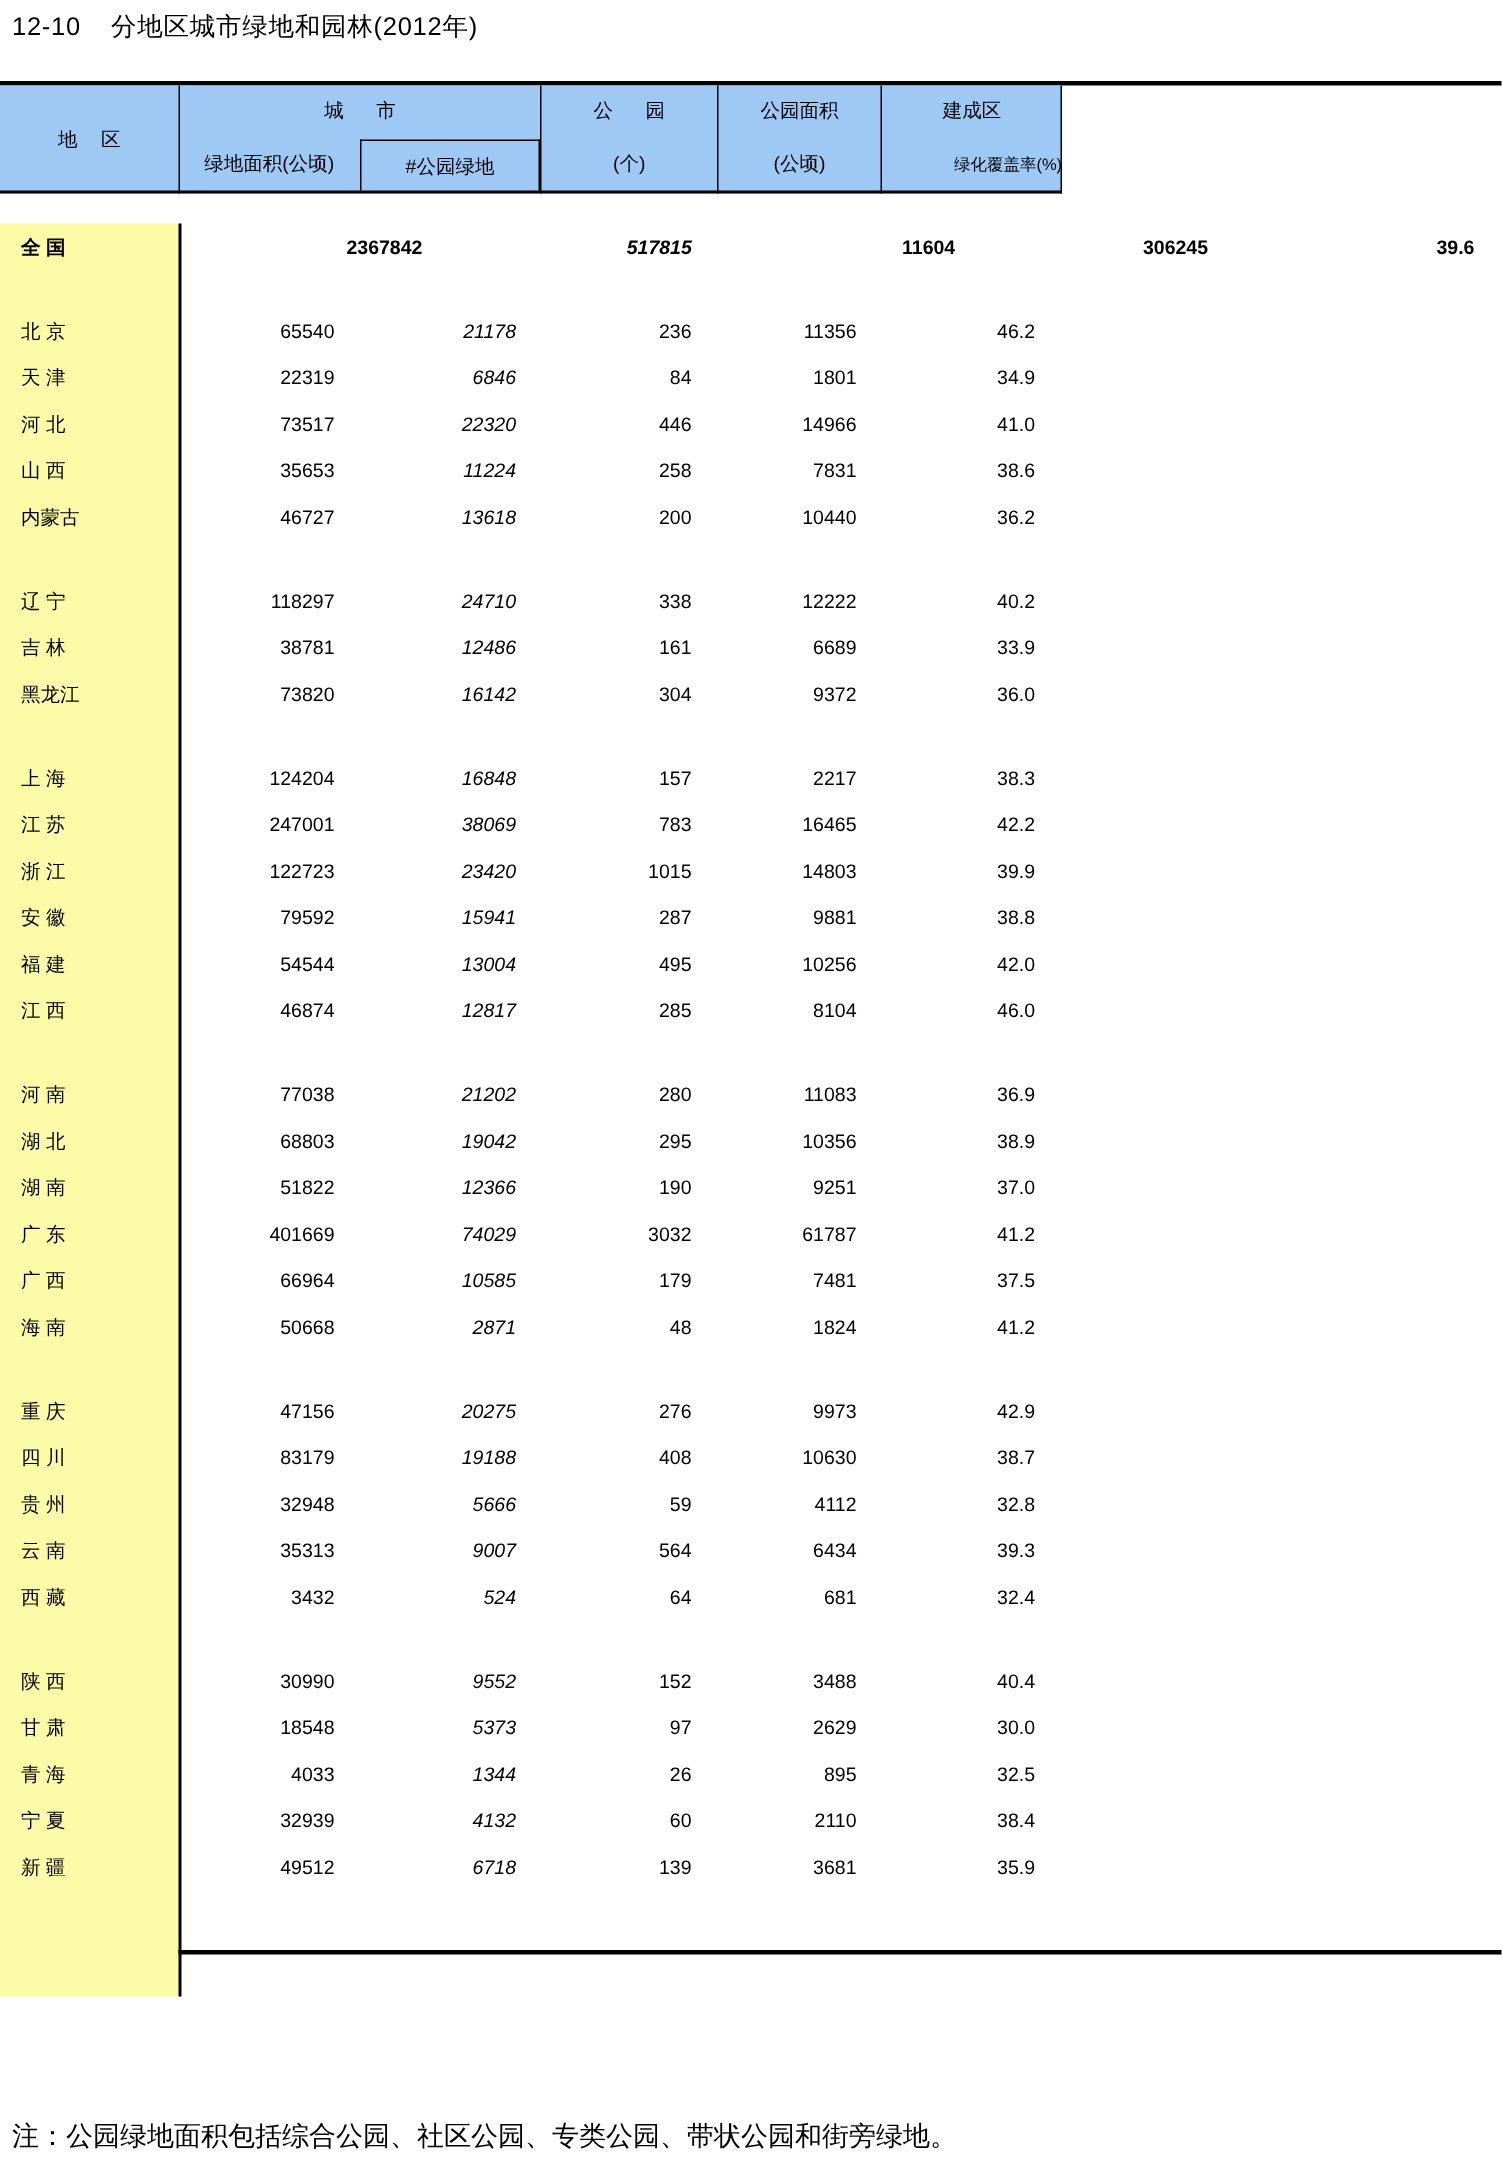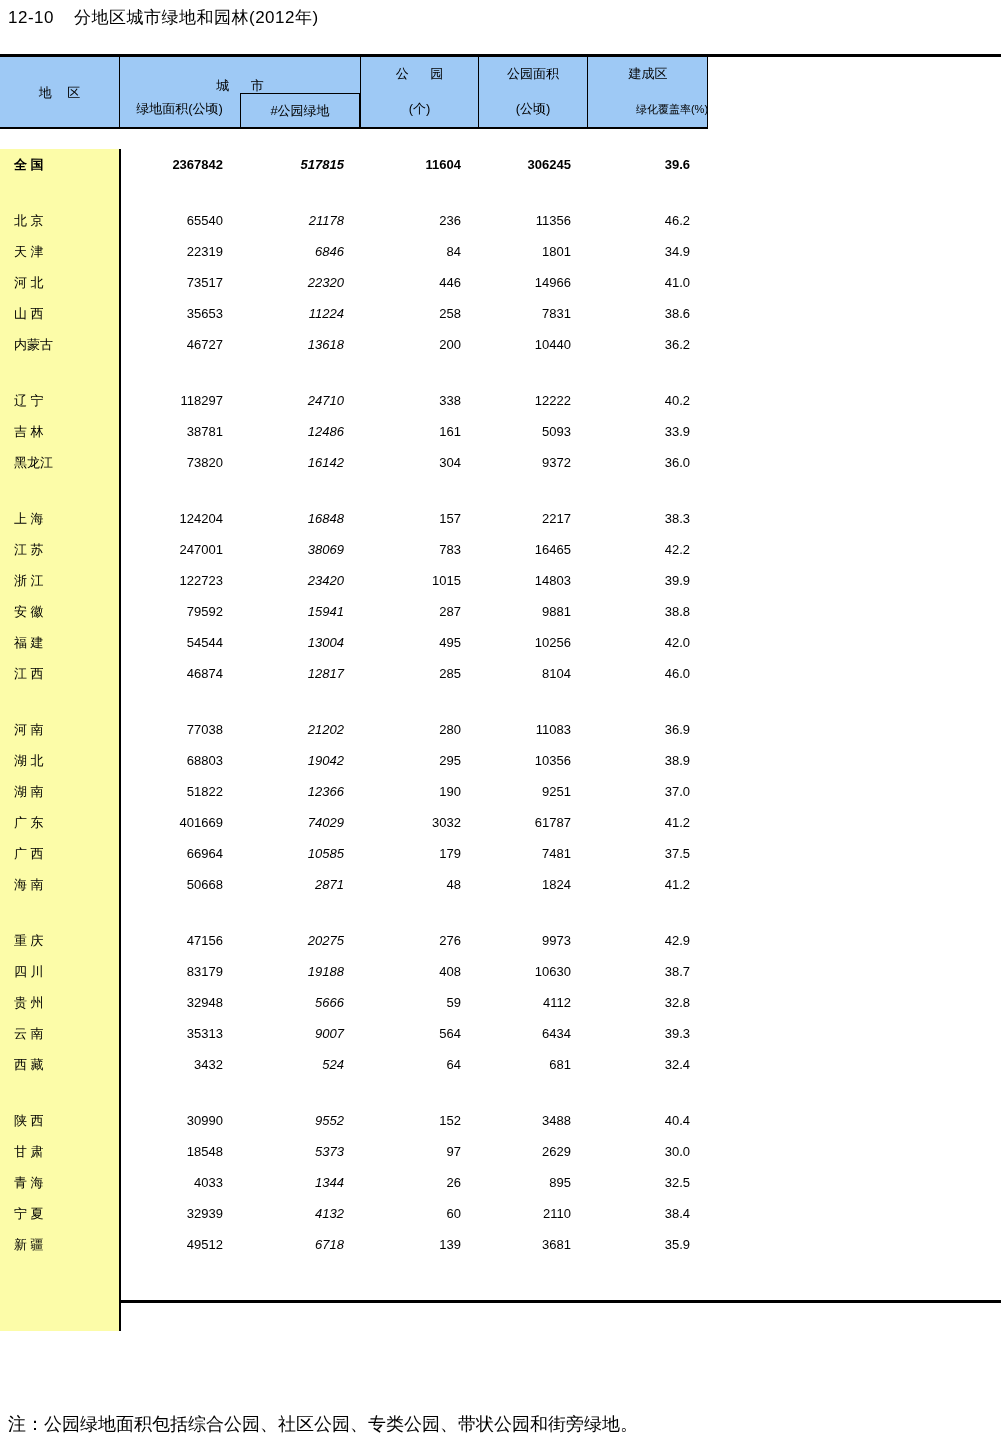--- a/index.html
+++ b/index.html
@@ -70,21 +70,21 @@
     background: #000000;
   }
   .hdr-region {
     left: 0; top: 0; width: 119px; height: 72px;
     display: flex; align-items: center; justify-content: center;
   }
   .sp2 { letter-spacing: 9px; text-indent: 9px; }
   .sp1 { letter-spacing: 6px; text-indent: 6px; }
 
   .hdr-city-top {
-    left: 120px; top: 16px; width: 240px; height: 26px;
+    left: 120px; top: 4px; width: 240px; height: 26px;
     display: flex; align-items: center; justify-content: center; text-align: center;
   }
   .hdr-city-sub1 {
     left: 120px; top: 38px; width: 119px; height: 28px;
     display: flex; align-items: center; justify-content: center;
   }
   .hdr-city-sub2 {
     left: 240px; top: 36px; width: 120px; height: 34px;
     display: flex; align-items: center; justify-content: center;
     border: 1px solid #000000;
@@ -140,21 +140,21 @@
     position: relative;
     z-index: 2;
   }
   .row {
     position: relative;
     height: 31px;
     display: flex;
     align-items: center;
   }
   .row.spacer-before { margin-top: 25px; }
-  .row.total { font-weight: bold; }
+  .row.total { font-weight: bold; justify-content: space-between; }
   .row.total-gap { margin-top: 20px; }
 
   .c-region {
     width: 119px;
     box-sizing: border-box;
     padding-left: 14px;
     font-size: 13px;
     white-space: nowrap;
   }
   .c-num {
@@ -293,21 +293,21 @@
           <div class="c-num c2">24710</div>
           <div class="c-num c3">338</div>
           <div class="c-num c4">12222</div>
           <div class="c-num c5">40.2</div>
         </div>
         <div class="row">
           <div class="c-region">吉  林</div>
           <div class="c-num c1">38781</div>
           <div class="c-num c2">12486</div>
           <div class="c-num c3">161</div>
-          <div class="c-num c4">5093</div>
+          <div class="c-num c4">6689</div>
           <div class="c-num c5">33.9</div>
         </div>
         <div class="row">
           <div class="c-region">黑龙江</div>
           <div class="c-num c1">73820</div>
           <div class="c-num c2">16142</div>
           <div class="c-num c3">304</div>
           <div class="c-num c4">9372</div>
           <div class="c-num c5">36.0</div>
         </div>

